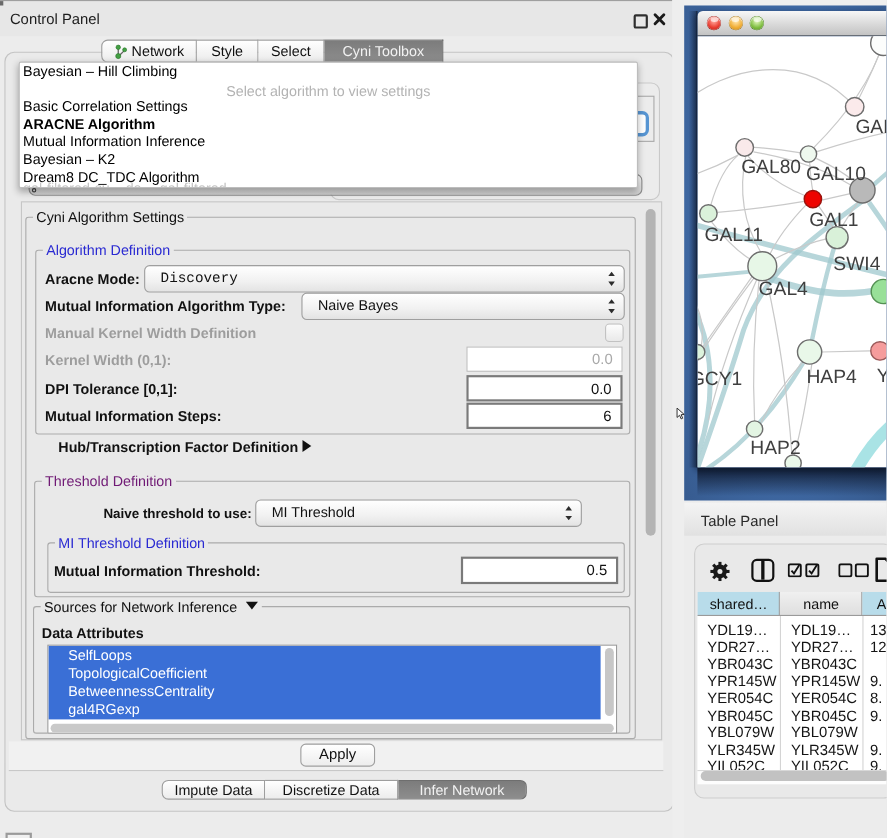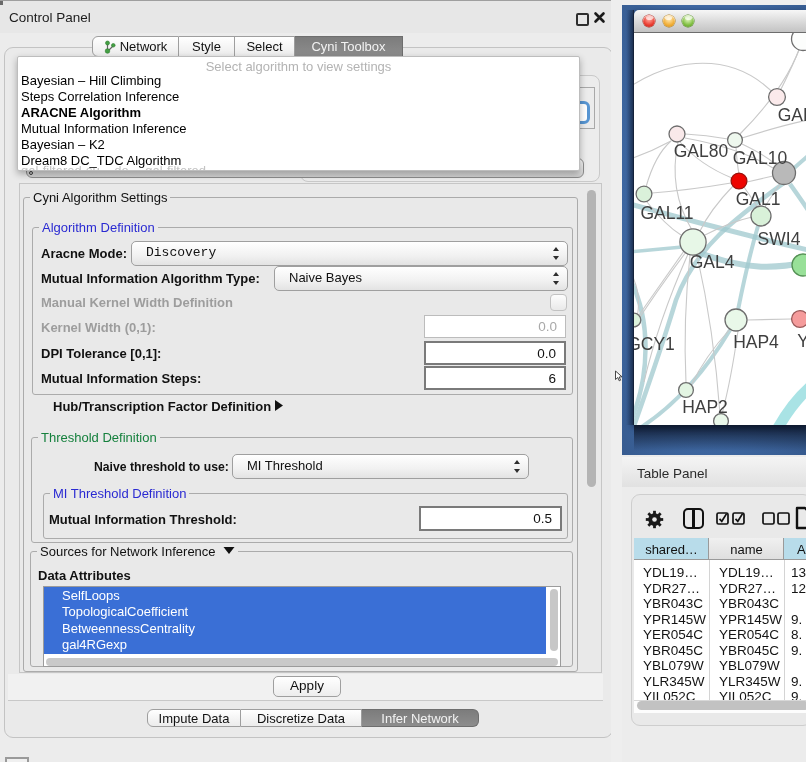--- a/index.html
+++ b/index.html
@@ -120,21 +120,21 @@
   <div class="inp" style="left:424px;top:366px;width:142px;height:24px;border:2px solid #7a7a7a;box-sizing:border-box;">
      <span style="color:#111;">6</span>
     </div>
 
   <div class="lbl b" style="left:53px;top:399px;">Hub/Transcription Factor Definition</div>
   <svg class="abs" style="left:274px;top:399px;" width="10" height="13">
       <path d="M1 1 L9 6.5 L1 12 Z" fill="#111"></path>
     </svg>
 
   <div class="grp" style="left:31px;top:437px;width:540px;height:104px;">
-     <span style="color:#15803d;">Threshold Definition</span>
+     <span style="color:#701a75;">Threshold Definition</span>
     </div>
 
   <div class="lbl b" style="left:94px;top:460px;font-size:12.2px;">Naive threshold to use:</div>
   <div class="combo" style="left:232px;top:454px;width:295px;">
     <span class="tx">MI Threshold</span>
     <svg class="ar" width="8" height="15">
         <path d="M4 1 L7 5 L1 5 Z" fill="#2d2d2d"></path>
         <path d="M4 14 L7 10 L1 10 Z" fill="#2d2d2d"></path>
       </svg>
   </div>
@@ -175,23 +175,23 @@
     <div class="sg" style="width:121px;">Discretize Data</div>
     <div class="sg on" style="width:117px;">Infer Network</div>
   </div>
 </div>
 
 <div class="abs" style="left:5px;top:757px;width:20px;height:12px;border:2px solid #9a9a9a;background:#f0f0f0;"></div>
 
 <div class="abs" style="left:17px;top:56px;width:563px;height:115px;background:#fff;
      border:1px solid #bdbdbd;border-radius:2px;box-shadow:0 3px 7px rgba(0,0,0,0.3);
      font-size:13px;box-sizing:border-box;overflow:hidden;">
+  <div style="height:16px;line-height:16px;padding-left:3px;color:#000;">Bayesian – Hill Climbing</div>
   <div style="height:15px;line-height:17px;text-align:center;color:#b3b3b3;margin-top:1px;">Select algorithm to view settings</div>
-  <div style="height:16px;line-height:16px;padding-left:3px;color:#000;">Bayesian – Hill Climbing</div>
-  <div style="height:16px;line-height:16px;padding-left:3px;color:#000;">Steps Correlation Inference</div>
+  <div style="height:16px;line-height:16px;padding-left:3px;color:#000;">Basic Correlation Settings</div>
   <div style="height:16px;line-height:16px;padding-left:3px;color:#000;font-weight:bold;">ARACNE Algorithm</div>
   <div style="height:16px;line-height:16px;padding-left:3px;color:#000;">Mutual Information Inference</div>
   <div style="height:16px;line-height:16px;padding-left:3px;color:#000;">Bayesian – K2</div>
   <div style="height:16px;line-height:16px;padding-left:3px;color:#000;">Dream8 DC_TDC Algorithm</div>
   <div style="position:absolute;left:3px;top:107px;height:6px;line-height:13px;color:#c4c4c4;overflow:hidden;white-space:nowrap;">gal-filtered-su <span style="color:#555;">–</span> de…  gal-filtered</div>
 </div>
 
 <div class="abs" style="left:617px;top:0;width:189px;height:762px;background:#ececec;"></div>
 <div class="abs" style="left:611px;top:0;width:11px;height:762px;background:#eeeeee;"></div>
 <div class="abs" style="left:622px;top:0;width:184px;height:5px;background:#efefef;"></div>

